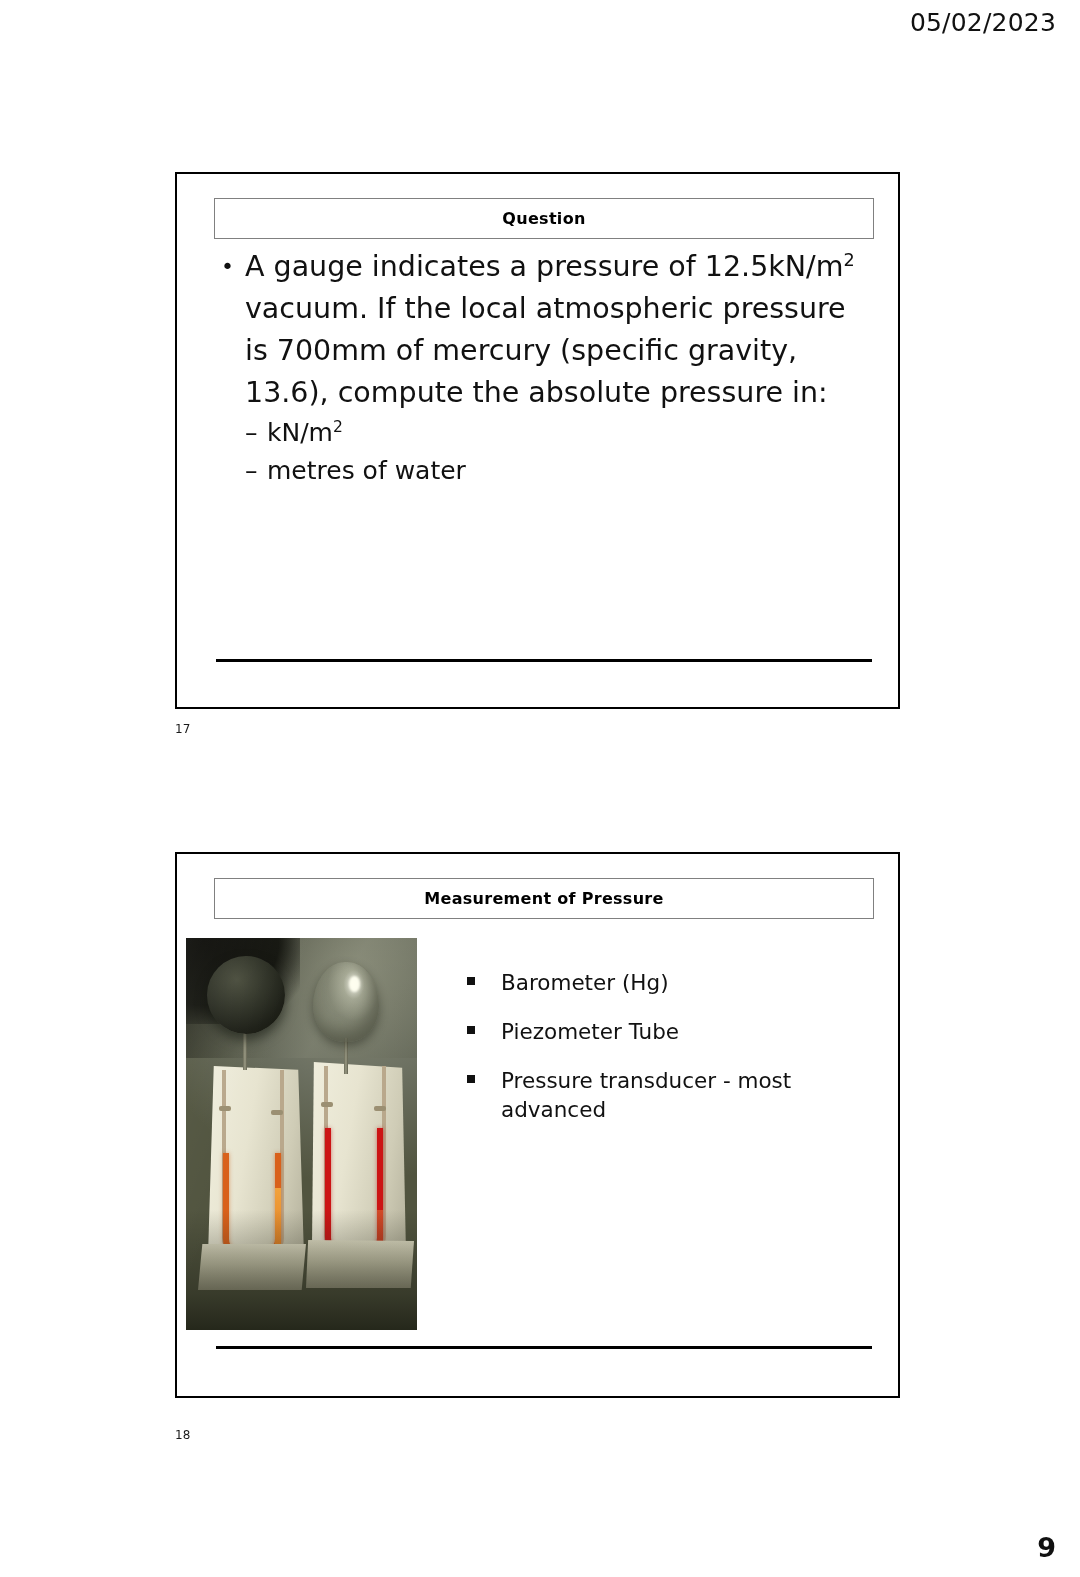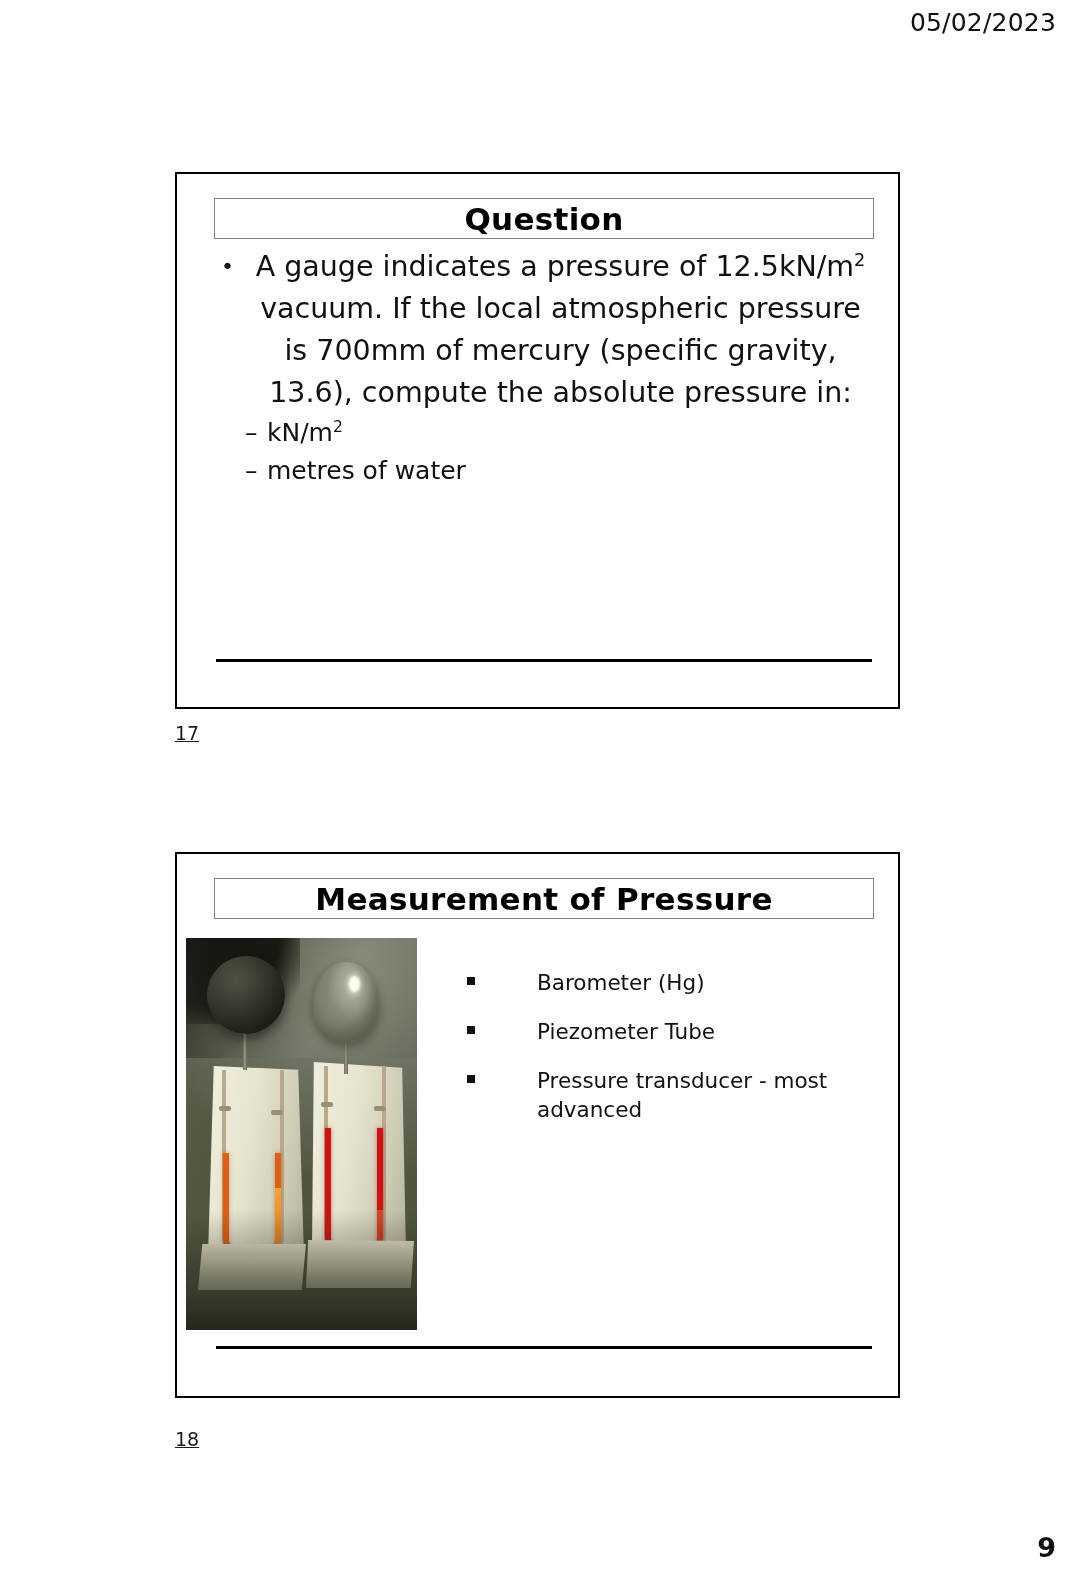--- a/index.html
+++ b/index.html
@@ -47,42 +47,41 @@
     background: #ffffff;
     border: 2px solid #000000;
   }
 
   #slide-one { top: 172px; height: 537px; }
   #slide-two { top: 852px; height: 546px; }
 
   .slide-caption {
     position: absolute;
     left: 175px;
-    font-size: 19px;
+    font-size: 12px;
     color: #1a1a1a;
-    text-decoration: underline;
   }
   #caption-17 { top: 722px; }
   #caption-18 { top: 1404px; margin-top: 24px; }
 
   
   .title-box {
     position: absolute;
     left: 37px;
     right: 24px;
     top: 24px;
     height: 41px;
     border: 1.5px solid #808080;
     background: #ffffff;
     display: flex;
     align-items: center;
     justify-content: center;
   }
   .title-text {
-    font-size: 31px;
+    font-size: 16px;
     font-weight: bold;
     letter-spacing: 0.3px;
     color: #000;
   }
 
   
   .slide-rule {
     position: absolute;
     left: 39px;
     right: 26px;
@@ -108,21 +107,21 @@
     color: #111;
   }
   .q-bullet .dot {
     width: 28px;
     flex: none;
     font-size: 22px;
     line-height: 42px;
     text-align: left;
     padding-left: 4px;
   }
-  .q-bullet .txt { flex: 1; text-align: center; }
+  .q-bullet .txt { flex: 1; }
   .q-bullet .txt sup { font-size: 0.62em; vertical-align: super; line-height: 0; }
 
   .q-sub {
     display: flex;
     align-items: flex-start;
     font-size: 25px;
     line-height: 38px;
     color: #111;
     padding-left: 28px;
   }
@@ -169,21 +168,21 @@
     width: 34px;
     flex: none;
     padding-top: 9px;
   }
   .m-item .sq i {
     display: block;
     width: 8px;
     height: 8px;
     background: #111;
   }
-  .m-item .txt { flex: 1; margin-left: 36px; }
+  .m-item .txt { flex: 1; }
 
   
   .ph-bg {
     position: absolute;
     inset: 0;
     background:
       radial-gradient(ellipse 120% 70% at 72% 8%, #8d907c 0%, #6d7162 40%, #51543f 78%),
       linear-gradient(160deg, #5d6050 0%, #6b6e5c 45%, #4c4f3c 100%);
   }
   .ph-darkcorner {

